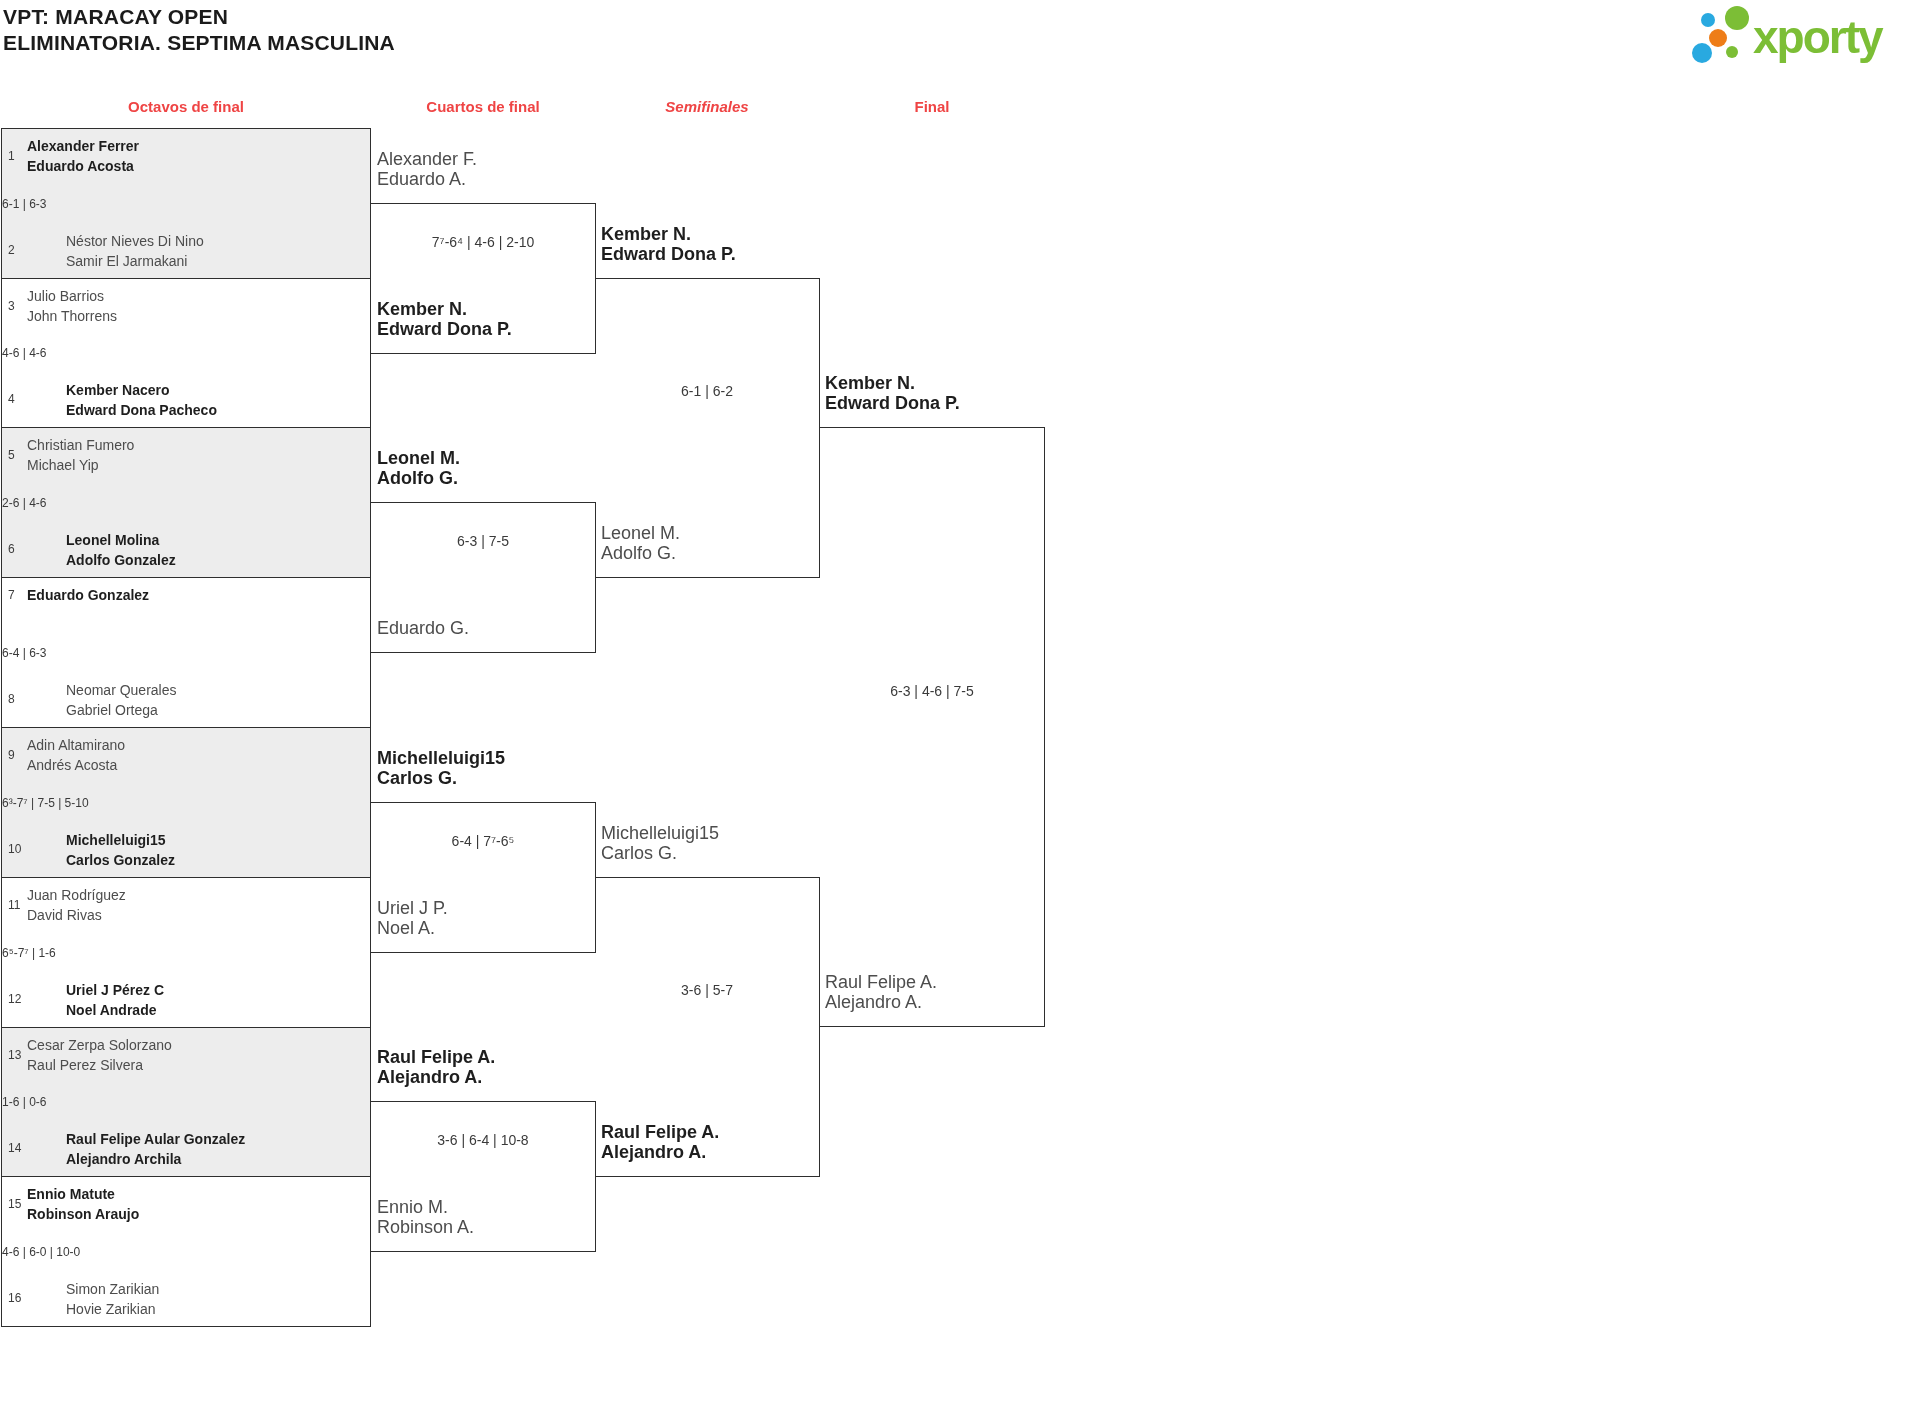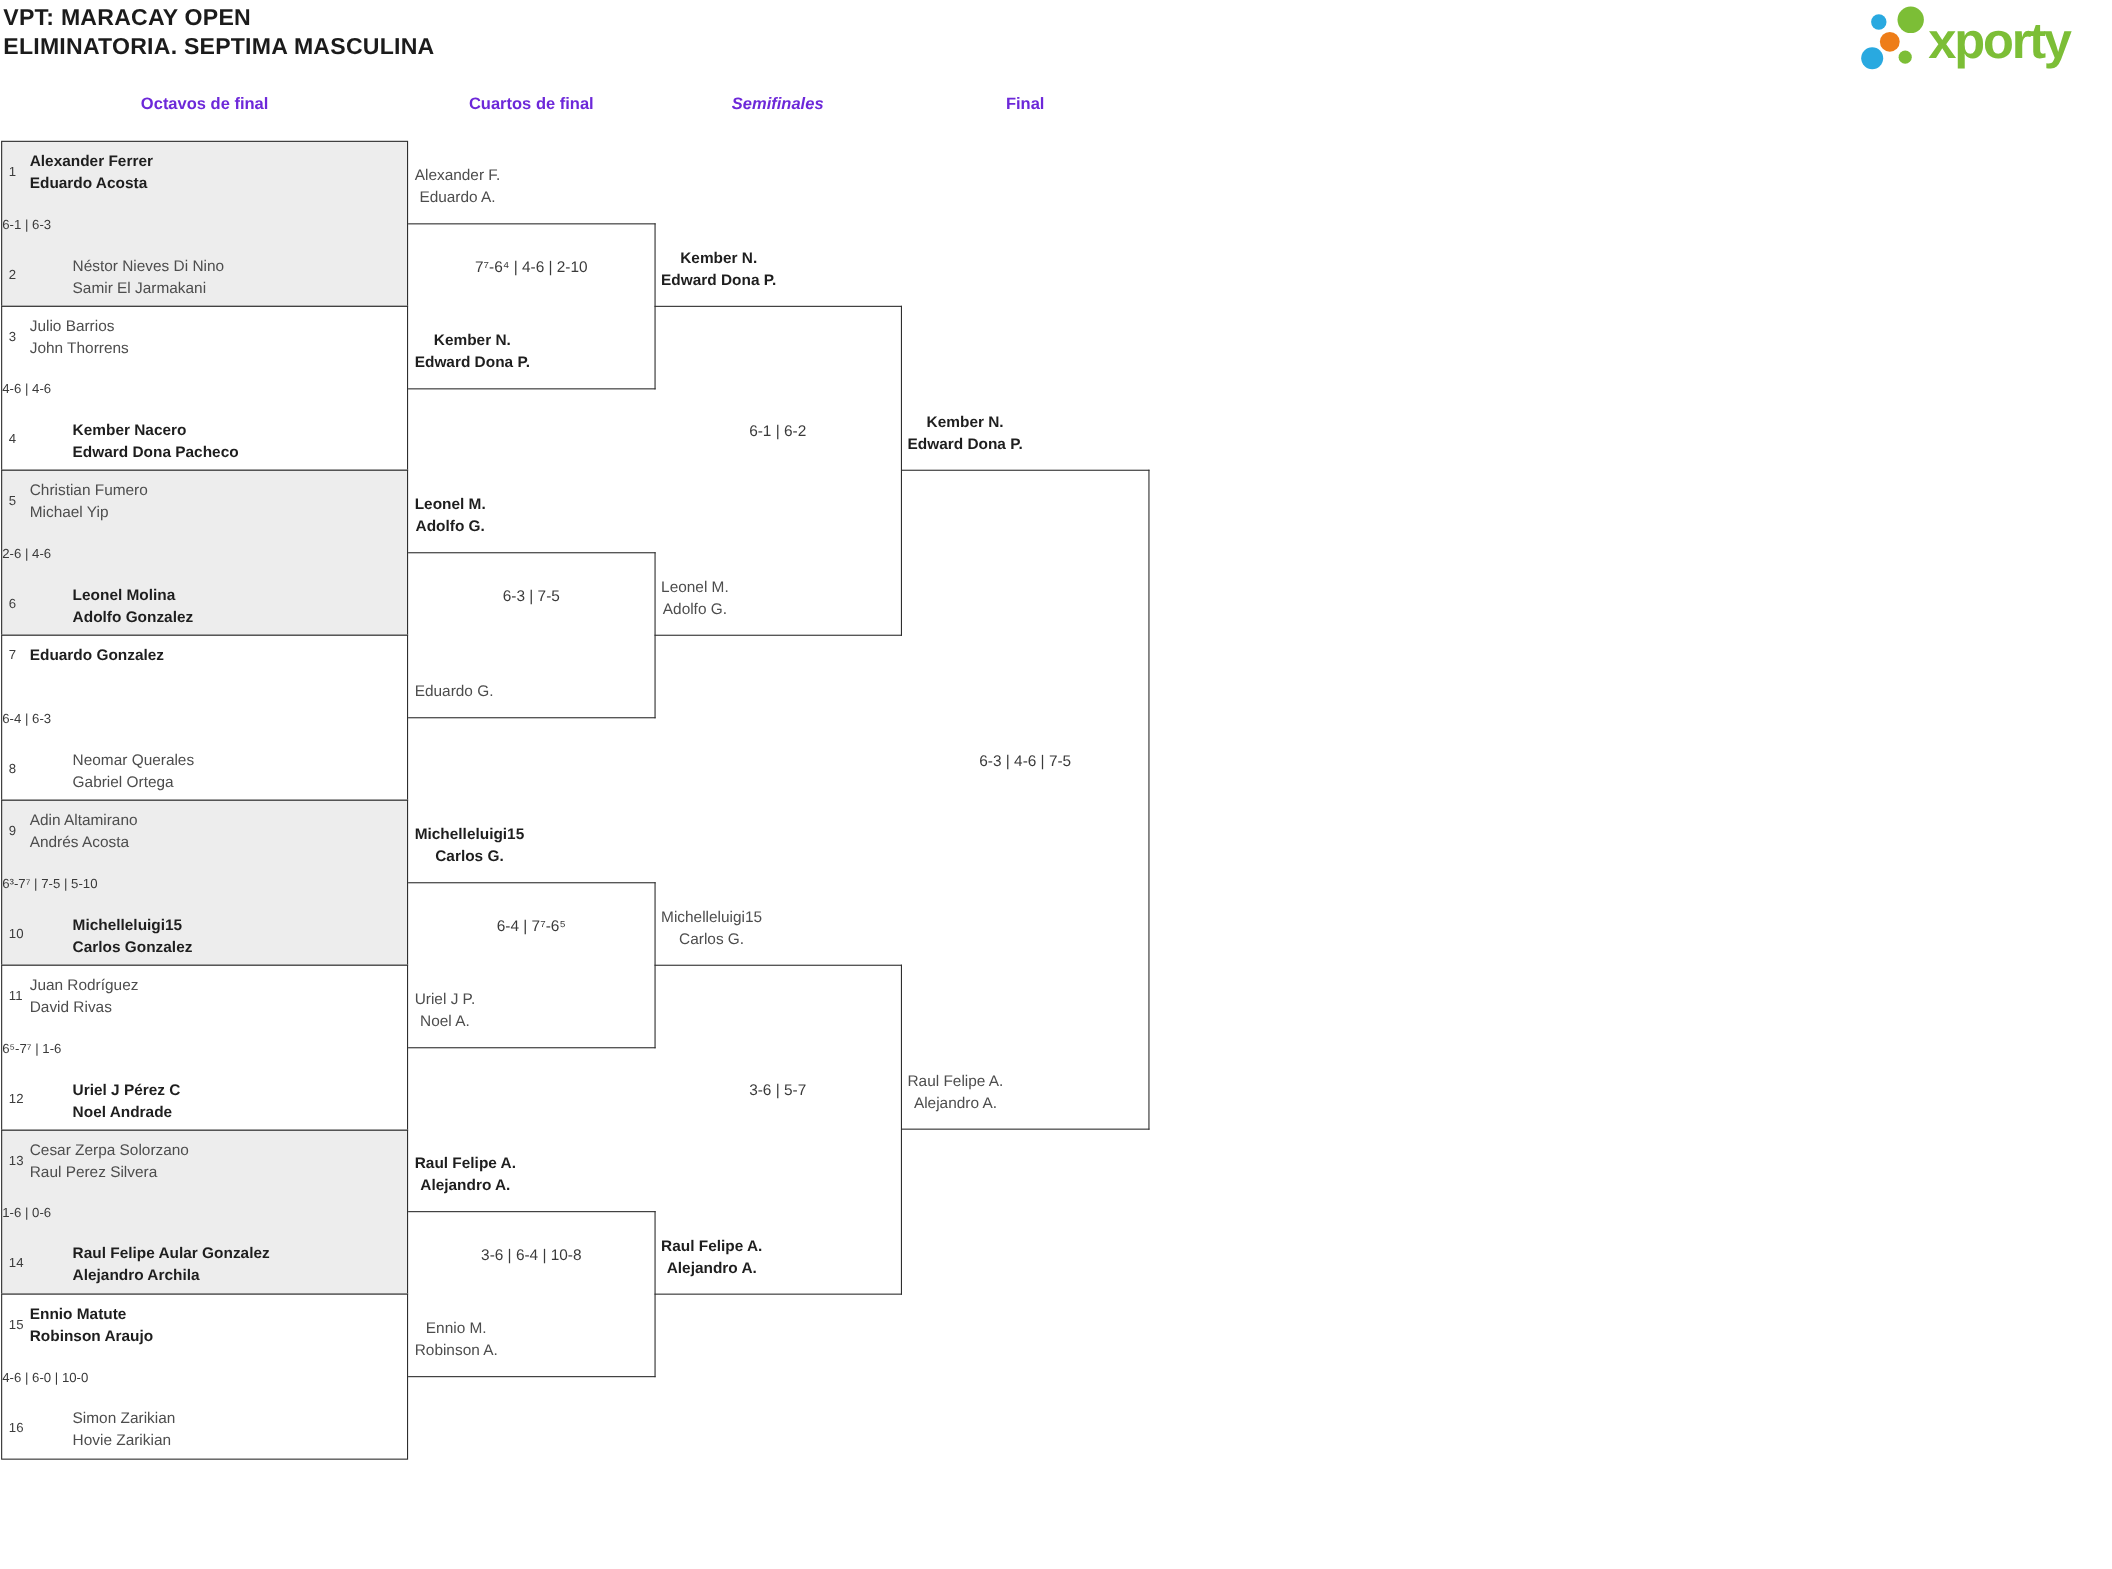--- a/index.html
+++ b/index.html
@@ -21,40 +21,40 @@
   .logo{position:absolute;left:1690px;top:2px;width:220px;height:72px;}
   .dot{position:absolute;border-radius:50%;}
   .dot.b-sm{left:11px;top:11px;width:14px;height:14px;}
   .dot.g-lg{left:35px;top:4px;width:24px;height:24px;}
   .dot.o-md{left:19px;top:27px;width:18px;height:18px;}
   .dot.b-lg{left:2px;top:41px;width:20px;height:20px;}
   .dot.g-sm{left:36px;top:44px;width:12px;height:12px;}
   .logo-text{position:absolute;left:63px;top:12px;font-size:46px;font-weight:700;letter-spacing:-2px;line-height:46px;text-align:right;}
 
   
-  .rh{position:absolute;top:86px;transform:translateX(-50%);font-size:15px;font-weight:600;color:#6d28d9;white-space:nowrap;}
+  .rh{position:absolute;top:98px;transform:translateX(-50%);font-size:15px;font-weight:600;color:#ef4444;white-space:nowrap;}
 
   
   .m{position:absolute;left:1px;width:370px;border:1px solid var(--ln);background:#fff;}
   .m.alt{background:var(--gray);}
   .team{position:absolute;left:25px;right:6px;line-height:20px;font-size:14px;color:var(--lose);}
   .team.tt{top:7px;}
   .team.tb{bottom:7px;margin-left:39px;}
   .team.w{font-weight:700;color:var(--win);}
   .seed{position:absolute;left:6px;width:17px;font-size:12px;color:#3c3c3c;}
   .seed.st{top:20px;}
   .seed.st.single{top:10px;}
   .seed.sb{bottom:21px;}
   .mscore{position:absolute;left:0;right:0;top:50%;transform:translateY(-50%);font-size:12px;color:var(--score);white-space:nowrap;}
 
   
   .rect{position:absolute;border:1px solid var(--ln);border-left:none;background:transparent;}
 
   
-  .lbl{position:absolute;line-height:20px;font-size:14px;color:var(--lose);white-space:nowrap;text-align:center;}
+  .lbl{position:absolute;line-height:20px;font-size:18px;color:var(--lose);white-space:nowrap;}
   .lbl.w{font-weight:700;color:var(--win);}
 
   
   .rscore{position:absolute;transform:translate(-50%,-50%);font-size:14px;color:var(--score);white-space:nowrap;}
 </style>
 </head>
 <body>
 
 <div class="page">
 

